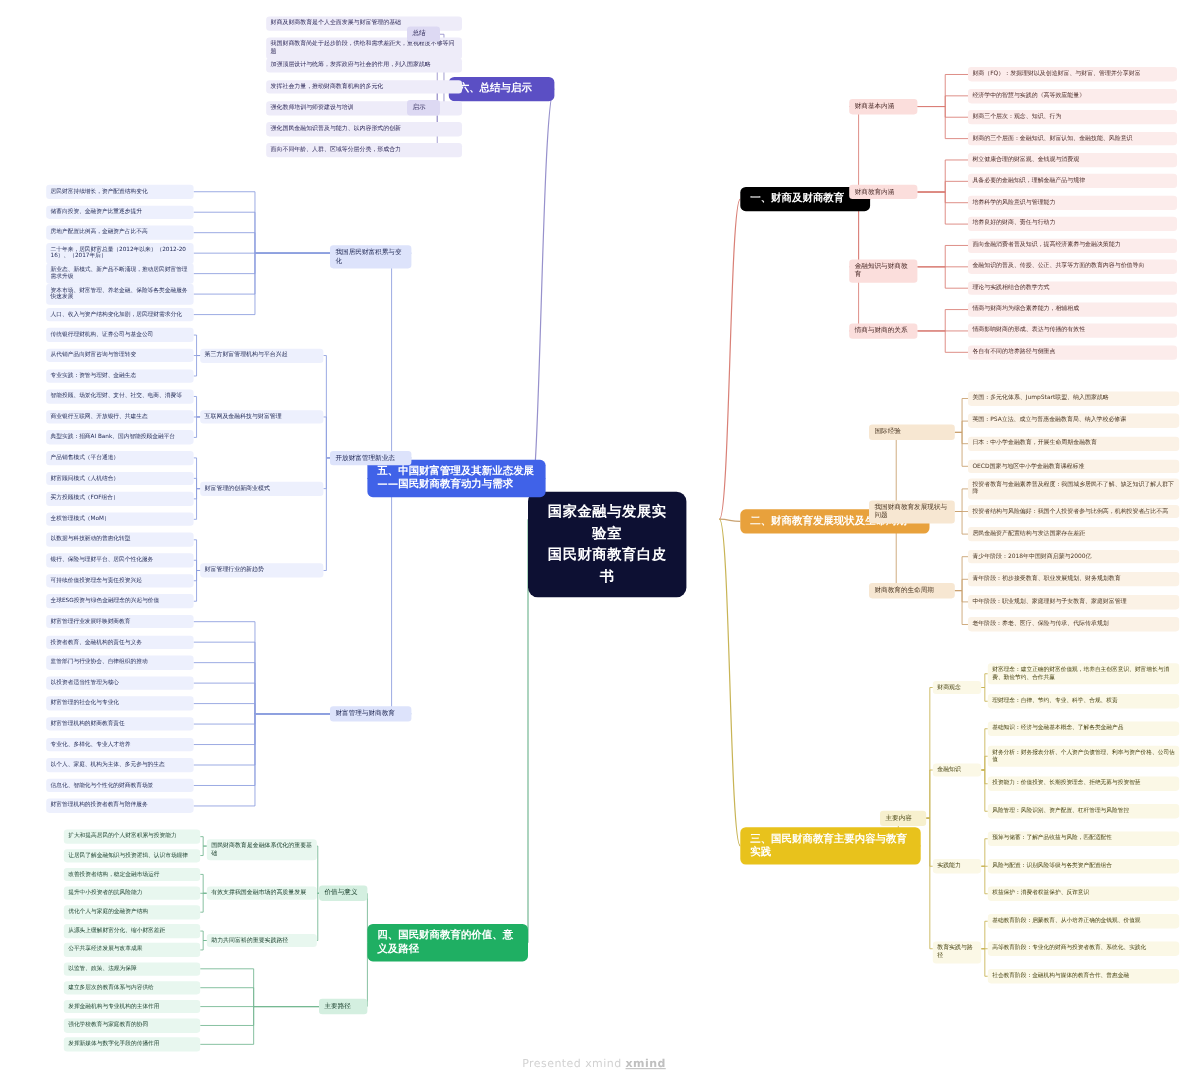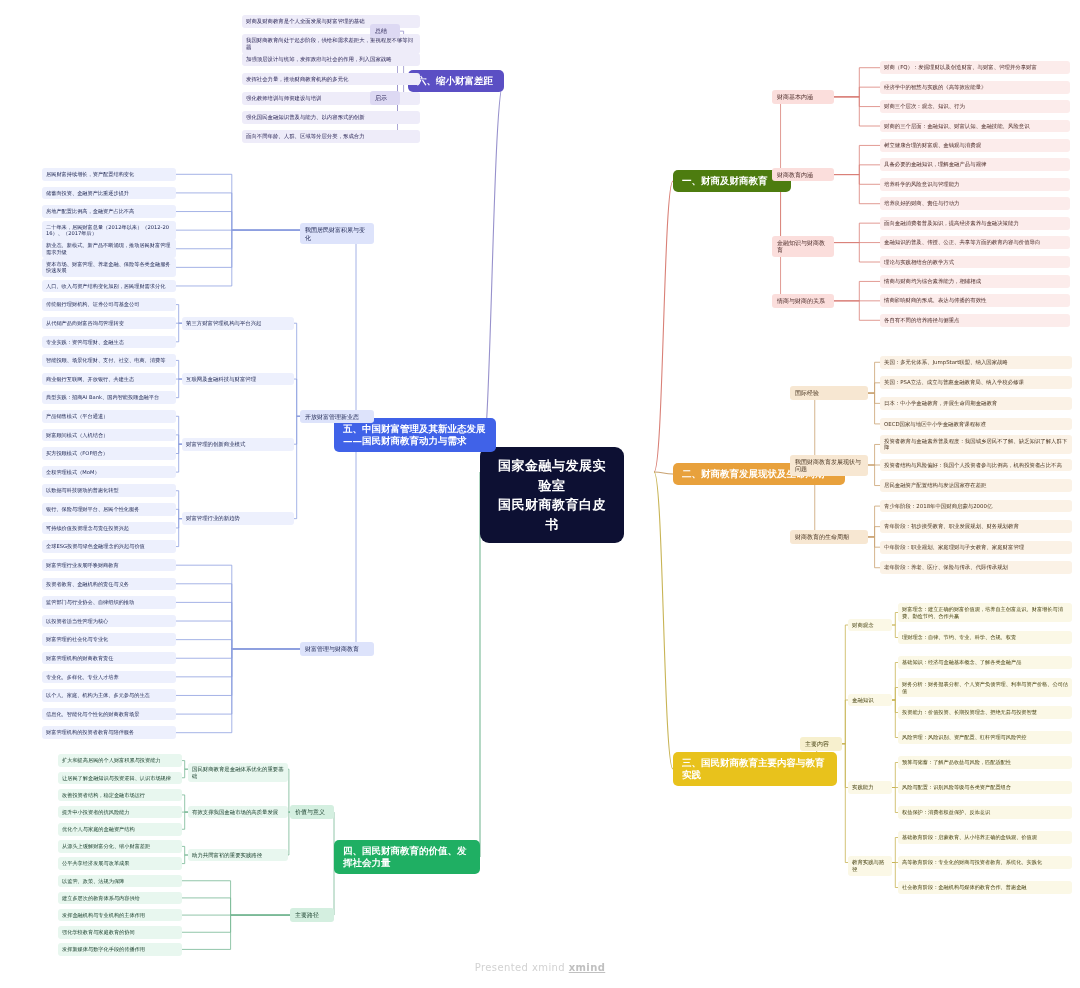--- a/index.html
+++ b/index.html
@@ -9,21 +9,21 @@
   svg.edges{position:absolute;left:0;top:0;width:1080px;height:988px;pointer-events:none;}
   .node{position:absolute;box-sizing:border-box;border-radius:4px;
         line-height:1.25;white-space:pre-wrap;word-break:break-all;}
   .root{background:#0d1033;color:#fff;border-radius:9px;
         text-align:center;font-size:13px;font-weight:bold;padding:9px 12px;
         letter-spacing:.5px;line-height:1.5;}
   .lvl1{color:#fff;font-weight:bold;font-size:9.5px;padding:5px 9px;border-radius:5px;}
   .lvl2{font-size:6px;padding:3px 5px;border-radius:3px;}
   .lvl3{font-size:5.4px;padding:3px 4px;border-radius:3px;}
   .lvl4{font-size:5.2px;padding:3px 4px;border-radius:3px;}
-  .c-red    {background:#4d7c0f;}
+  .c-red    {background:#000000;}
   .c-red2   {background:#fbdedc;color:#4a2a27;}
   .c-red3   {background:#fceceb;color:#4a2a27;}
   .c-orange {background:#e8a13c;}
   .c-orange2{background:#f7e7d2;color:#4a3622;}
   .c-orange3{background:#fbf2e6;color:#4a3622;}
   .c-yellow {background:#e8c21c;}
   .c-yellow2{background:#f7f0ce;color:#45400f;}
   .c-yellow3{background:#fbf8e6;color:#45400f;}
   .c-green  {background:#1faf63;}
   .c-green2 {background:#d4efe0;color:#143a27;}
@@ -211,21 +211,21 @@
       <div class="node c-yellow3 lvl3" style="left: 848px; top: 693.625px; width: 44px;">金融知识</div>
       <div class="node c-yellow3 lvl4" style="left: 898px; top: 756.25px; width: 174px;">预算与储蓄：了解产品收益与风险，匹配适配性</div>
       <div class="node c-yellow3 lvl4" style="left: 898px; top: 781.25px; width: 174px;">风险与配置：识别风险等级与各类资产配置组合</div>
       <div class="node c-yellow3 lvl4" style="left: 898px; top: 806.25px; width: 174px;">权益保护：消费者权益保护、反诈意识</div>
       <div class="node c-yellow3 lvl3" style="left: 848px; top: 781.125px; width: 44px;">实践能力</div>
       <div class="node c-yellow3 lvl4" style="left: 898px; top: 831.25px; width: 174px;">基础教育阶段：启蒙教育、从小培养正确的金钱观、价值观</div>
       <div class="node c-yellow3 lvl4" style="left: 898px; top: 856.25px; width: 174px;">高等教育阶段：专业化的财商与投资者教育、系统化、实践化</div>
       <div class="node c-yellow3 lvl4" style="left: 898px; top: 881.25px; width: 174px;">社会教育阶段：金融机构与媒体的教育合作、普惠金融</div>
       <div class="node c-yellow3 lvl3" style="left: 848px; top: 856.125px; width: 44px;">教育实践与路径</div>
       <div class="node c-yellow2 lvl2" style="left: 800px; top: 737px; width: 42px;">主要内容</div>
-      <div class="node c-green lvl1" style="left: 334px; top: 840px; width: 146px;">四、国民财商教育的价值、发挥社会力量</div>
+      <div class="node c-green lvl1" style="left: 334px; top: 840px; width: 146px;">四、国民财商教育的价值、意义及路径</div>
       <div class="node c-green3 lvl4" style="left: 58px; top: 754.333px; width: 124px;">扩大和提高居民的个人财富积累与投资能力</div>
       <div class="node c-green3 lvl4" style="left: 58px; top: 771.5px; width: 124px;">让居民了解金融知识与投资逻辑、认识市场规律</div>
       <div class="node c-green3 lvl3" style="left: 188px; top: 762.792px; width: 100px;">国民财商教育是金融体系优化的重要基础</div>
       <div class="node c-green3 lvl4" style="left: 58px; top: 788.667px; width: 124px;">改善投资者结构，稳定金融市场运行</div>
       <div class="node c-green3 lvl4" style="left: 58px; top: 805.833px; width: 124px;">提升中小投资者的抗风险能力</div>
       <div class="node c-green3 lvl4" style="left: 58px; top: 823px; width: 124px;">优化个人与家庭的金融资产结构</div>
       <div class="node c-green3 lvl3" style="left: 188px; top: 805.708px; width: 100px;">有效支撑我国金融市场的高质量发展</div>
       <div class="node c-green3 lvl4" style="left: 58px; top: 840.167px; width: 124px;">从源头上缓解财富分化、缩小财富差距</div>
       <div class="node c-green3 lvl4" style="left: 58px; top: 857.333px; width: 124px;">公平共享经济发展与改革成果</div>
       <div class="node c-green3 lvl3" style="left: 188px; top: 848.625px; width: 100px;">助力共同富裕的重要实践路径</div>
@@ -269,21 +269,21 @@
       <div class="node c-blue3 lvl4" style="left: 42px; top: 577.54px; width: 134px;">投资者教育、金融机构的责任与义务</div>
       <div class="node c-blue3 lvl4" style="left: 42px; top: 596.153px; width: 134px;">监管部门与行业协会、自律组织的推动</div>
       <div class="node c-blue3 lvl4" style="left: 42px; top: 614.766px; width: 134px;">以投资者适当性管理为核心</div>
       <div class="node c-blue3 lvl4" style="left: 42px; top: 633.379px; width: 134px;">财富管理的社会化与专业化</div>
       <div class="node c-blue3 lvl4" style="left: 42px; top: 651.992px; width: 134px;">财富管理机构的财商教育责任</div>
       <div class="node c-blue3 lvl4" style="left: 42px; top: 670.605px; width: 134px;">专业化、多样化、专业人才培养</div>
       <div class="node c-blue3 lvl4" style="left: 42px; top: 689.218px; width: 134px;">以个人、家庭、机构为主体、多元参与的生态</div>
       <div class="node c-blue3 lvl4" style="left: 42px; top: 707.831px; width: 134px;">信息化、智能化与个性化的财商教育场景</div>
       <div class="node c-blue3 lvl4" style="left: 42px; top: 726.444px; width: 134px;">财富管理机构的投资者教育与陪伴服务</div>
       <div class="node c-blue2 lvl2" style="left: 300px; top: 642.185px; width: 74px;">财富管理与财商教育</div>
-      <div class="node c-purple lvl1" style="left: 408px; top: 70px; width: 96px;">六、缩小财富差距</div>
+      <div class="node c-purple lvl1" style="left: 408px; top: 70px; width: 96px;">六、总结与启示</div>
       <div class="node c-purple3 lvl3" style="left: 242px; top: 15.1964px; width: 178px;">财商及财商教育是个人全面发展与财富管理的基础</div>
       <div class="node c-purple3 lvl3" style="left: 242px; top: 34.3393px; width: 178px;">我国财商教育尚处于起步阶段，供给和需求差距大，重视程度不够等问题</div>
       <div class="node c-purple2 lvl2" style="left: 370px; top: 24.3929px; width: 30px;">总结</div>
       <div class="node c-purple3 lvl3" style="left: 242px; top: 53.4821px; width: 178px;">加强顶层设计与统筹，发挥政府与社会的作用，列入国家战略</div>
       <div class="node c-purple3 lvl3" style="left: 242px; top: 72.625px; width: 178px;">发挥社会力量，推动财商教育机构的多元化</div>
       <div class="node c-purple3 lvl3" style="left: 242px; top: 91.7679px; width: 178px;">强化教师培训与师资建设与培训</div>
       <div class="node c-purple3 lvl3" style="left: 242px; top: 110.911px; width: 178px;">强化国民金融知识普及与能力、以内容形式的创新</div>
       <div class="node c-purple3 lvl3" style="left: 242px; top: 130.054px; width: 178px;">面向不同年龄、人群、区域等分层分类，形成合力</div>
       <div class="node c-purple2 lvl2" style="left: 370px; top: 91.3929px; width: 30px;">启示</div>
     </div>

